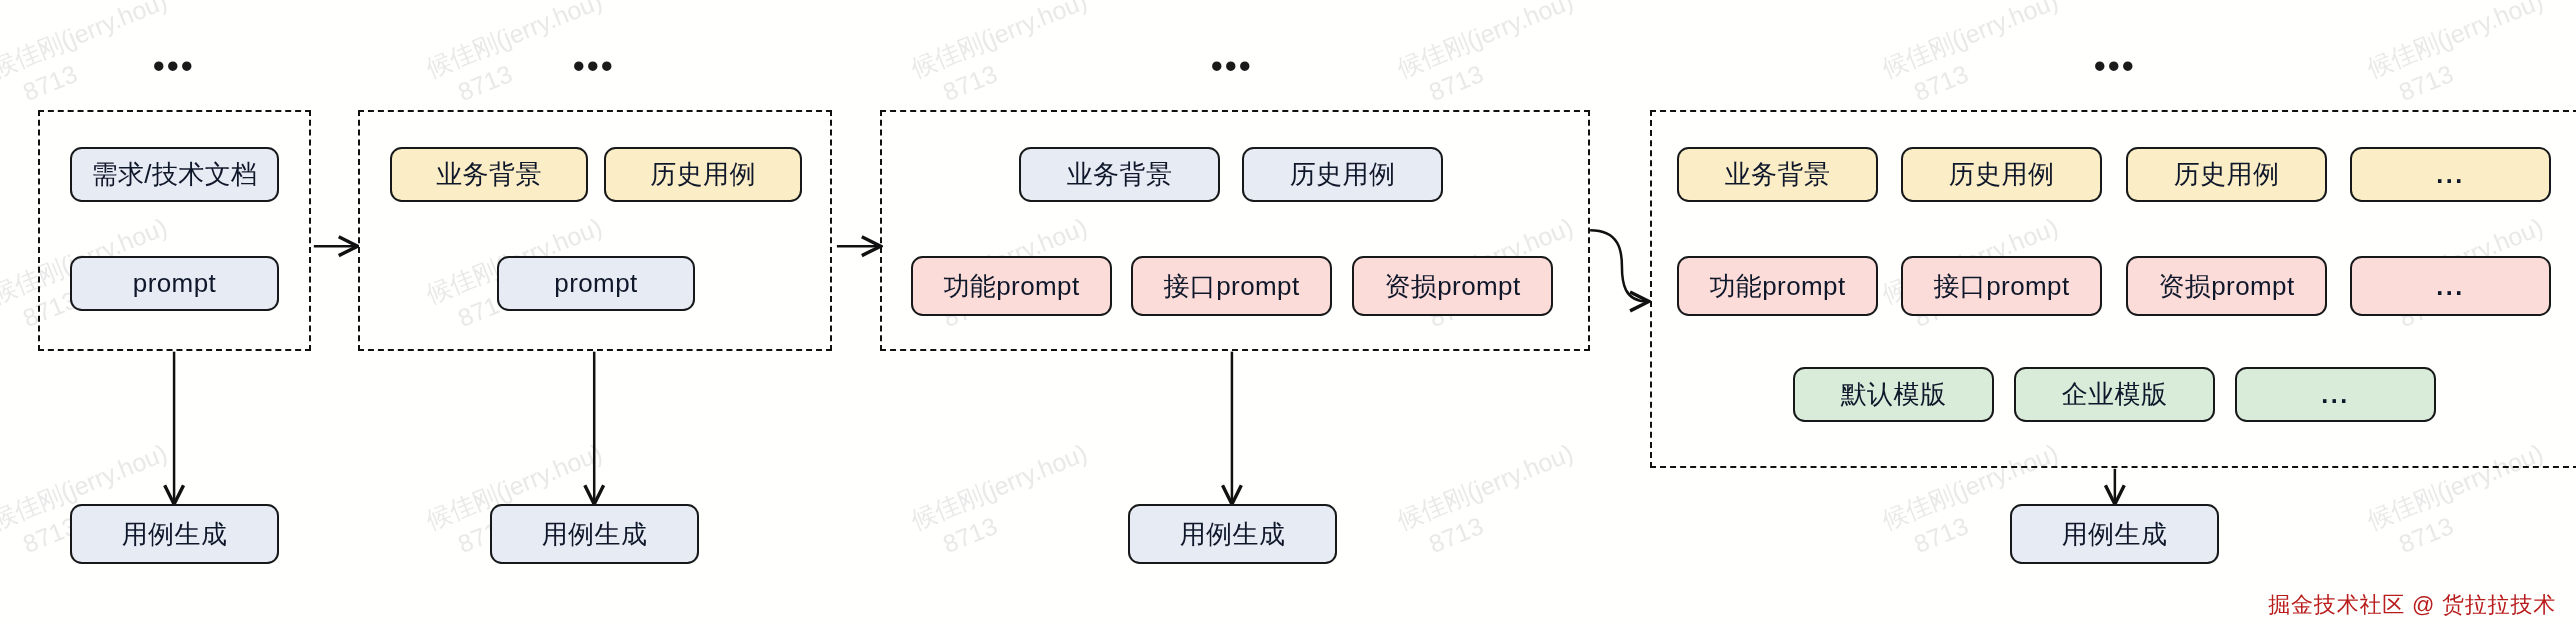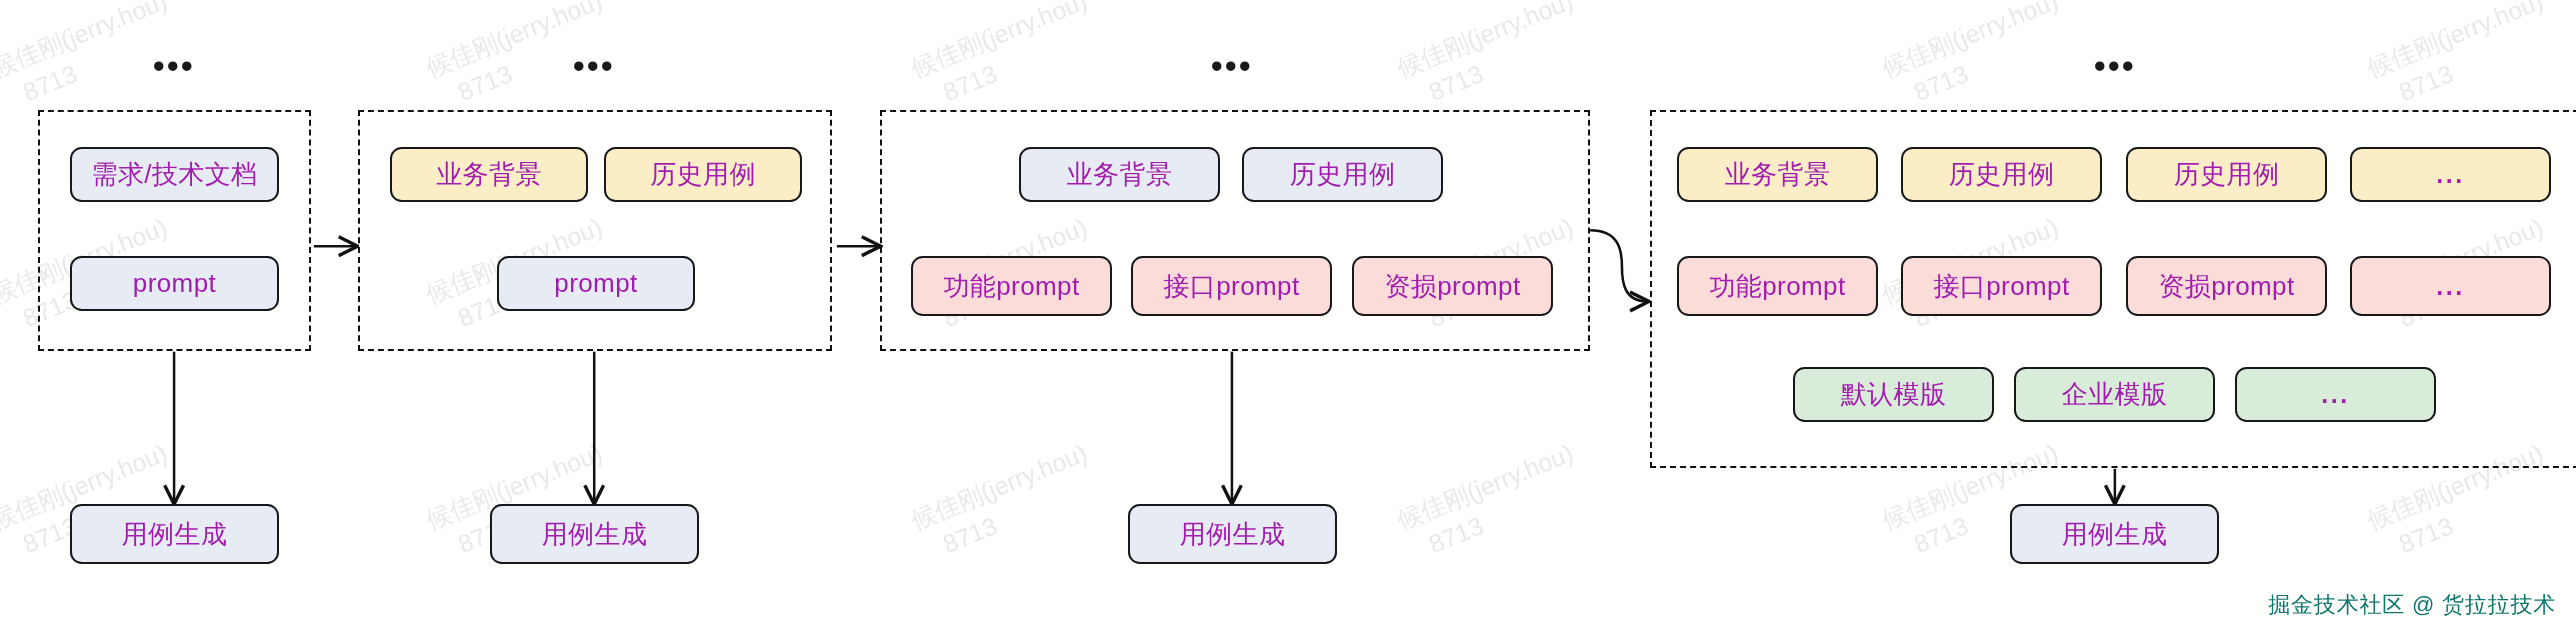--- a/index.html
+++ b/index.html
@@ -68,21 +68,21 @@
   
   .node {
     position: absolute;
     box-sizing: border-box;
     border: 2.5px solid #111111;
     border-radius: 11.7px;
     display: flex;
     align-items: center;
     justify-content: center;
     font-size: 26px;
-    color: #a21caf;
+    color: #0f172a;
     letter-spacing: 0.4px;
     white-space: nowrap;
   }
   .node.blue   { background: #e7ebf3; border-color: #17181a; }
   .node.yellow { background: #fbeec6; border-color: #17181a; }
   .node.pink   { background: #fbdcd9; border-color: #17181a; }
   .node.green  { background: #d8ecd9; border-color: #17181a; }
   .node.dots   { font-size: 25px; font-weight: 700; letter-spacing: 2.5px; }
 
   
@@ -92,21 +92,21 @@
     z-index: 1;
     pointer-events: none;
   }
 
   
   .footer {
     position: absolute;
     right: 20px;
     bottom: 8.4px;
     font-size: 22px;
-    color: #0f766e;
+    color: #b91c1c;
     letter-spacing: 0.8px;
     white-space: nowrap;
     z-index: 3;
   }
 </style>
 </head>
 <body>
 
 <div id="canvas">
 

